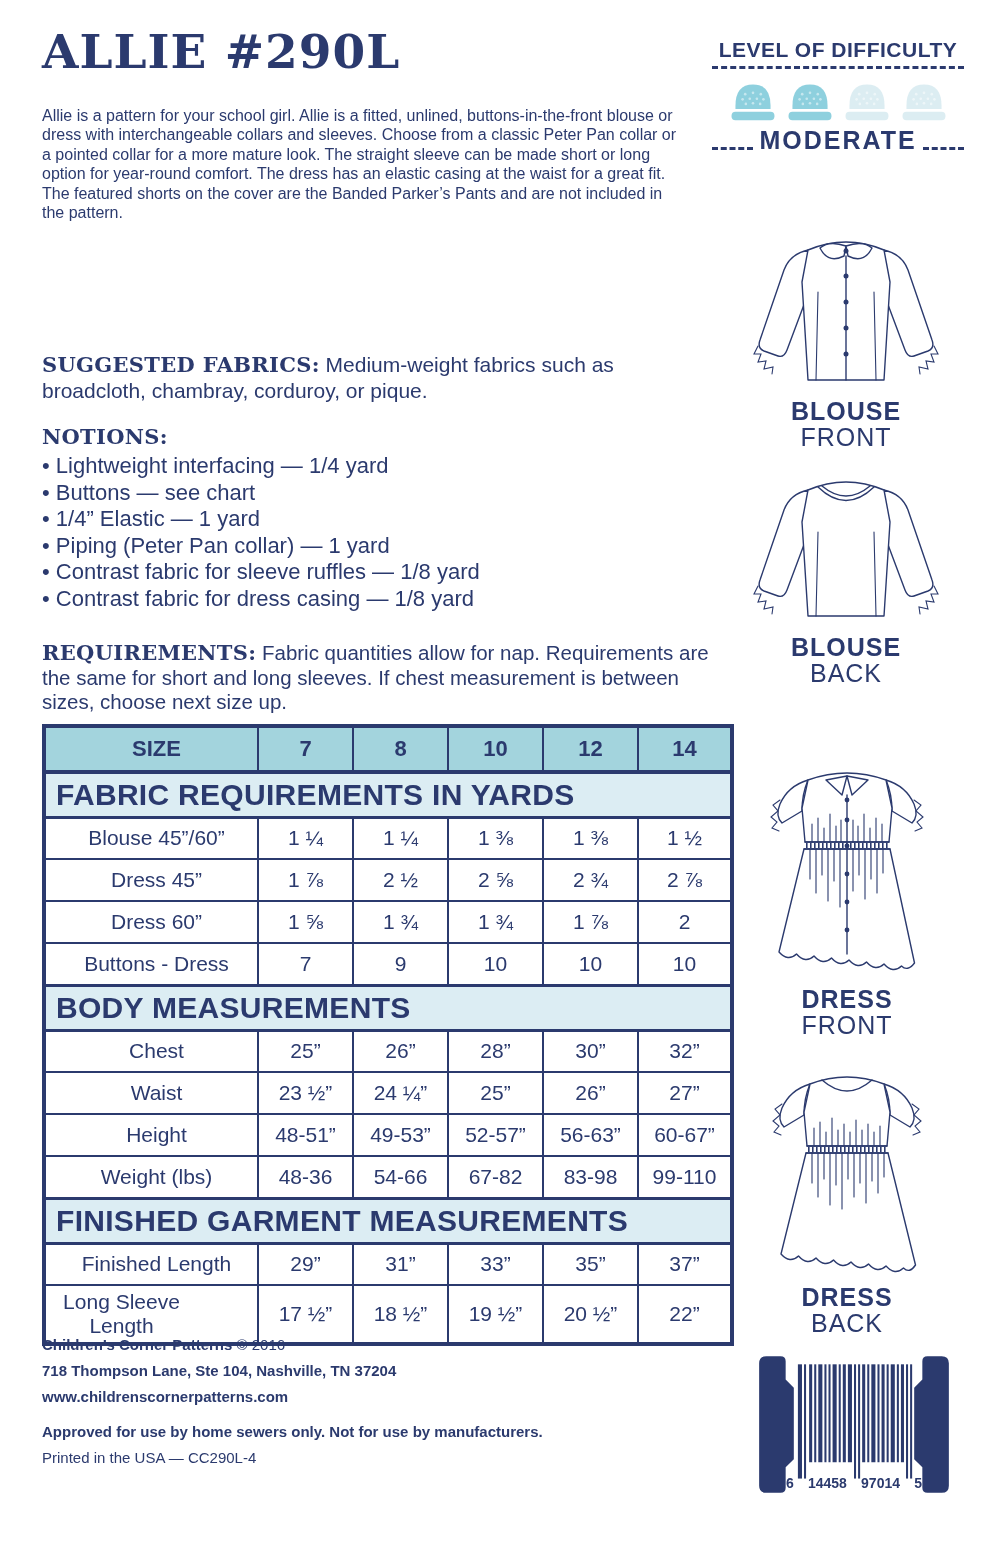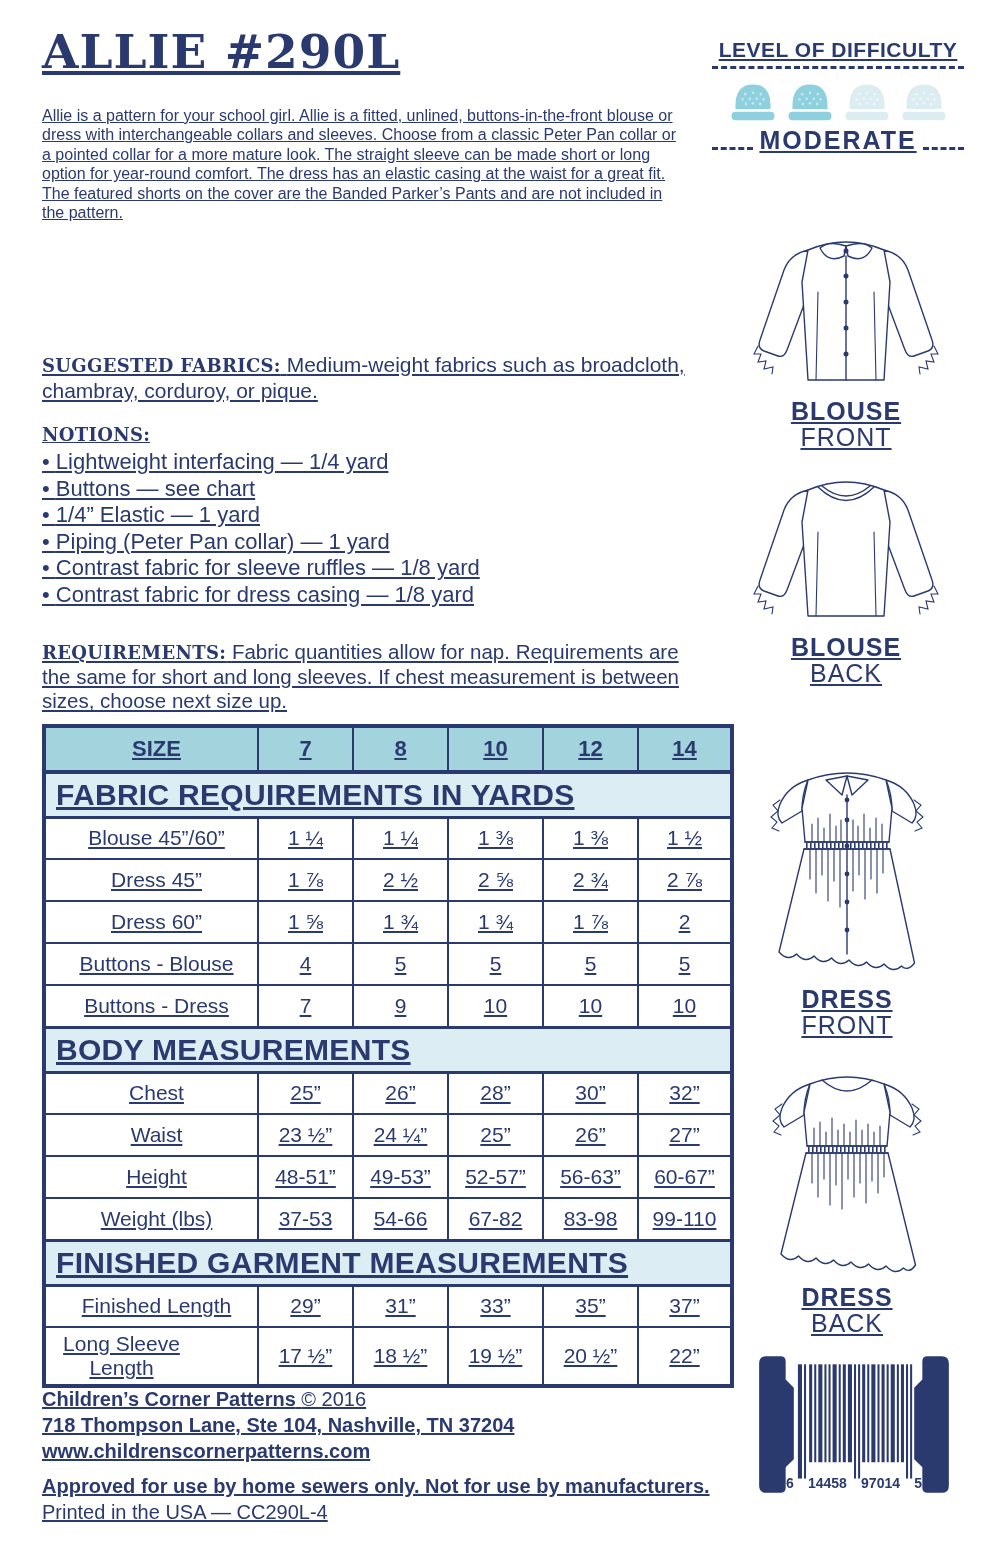--- a/index.html
+++ b/index.html
@@ -7,32 +7,32 @@
     --teal_header:#a3d4dd;
     --band_light:#dcedf3;
   }
   *{margin:0;padding:0;box-sizing:border-box;}
   html,body{background:#fff;}
   body{
     width:1000px;height:1556px;position:relative;overflow:hidden;
     font-family:"Liberation Sans","DejaVu Sans",sans-serif;
     color:var(--navy);
   }
-  .abs{position:absolute;text-decoration:underline;}
+  .abs{position:absolute;}
   
   #title{
     left:42px;top:24px;
     font-family:"DejaVu Serif","Liberation Serif",serif;
     font-weight:bold;font-size:47px;letter-spacing:1px;
   }
   #description{left:42px;top:106px;width:636px;font-size:16px;line-height:1.215;}
   #fabrics{left:42px;top:352px;width:648px;font-size:21px;line-height:1.22;}
   .slab-label{
     font-family:"DejaVu Serif","Liberation Serif",serif;
-    font-weight:bold;font-size:18px;letter-spacing:.3px;
+    font-weight:bold;font-size:21px;letter-spacing:.3px;
   }
   #notions{left:42px;top:424px;width:660px;}
   #notions ul{list-style:none;margin-top:4px;}
   #notions li{font-size:22px;line-height:26.5px;}
   #notions li::before{content:"• ";}
   #requirements{left:42px;top:640px;width:668px;font-size:20.5px;line-height:1.2;}
   
   #size-table{left:42px;top:724px;}
   table{border-collapse:collapse;table-layout:fixed;width:688px;}
   table{border:4px solid var(--navy);}
@@ -44,21 +44,21 @@
     border-bottom:4px solid var(--navy);
   }
   tr.band td{
     background:var(--band_light);height:45px;font-weight:bold;font-size:30px;
     letter-spacing:.3px;padding-left:10px;
     border-top:3px solid var(--navy);border-bottom:3px solid var(--navy);
   }
   tr.r td{height:42px;}
   tr.r-tall td{height:59px;}
   
-  #footer{left:42px;top:1386px;width:680px;font-size:20px;line-height:26px;}
+  #footer{left:42px;top:1332px;width:680px;font-size:15px;line-height:26px;}
   #footer .b{font-weight:bold;}
   #footer .gap{height:9px;}
   
   #difficulty{left:712px;top:38px;width:252px;}
   #difficulty .diff-title{
     text-align:center;font-weight:bold;font-size:21px;letter-spacing:.5px;
   }
   .dash-full{border-bottom:3px dashed var(--navy);margin-top:4px;}
   #thimble-row{display:flex;justify-content:center;gap:5px;margin-top:9px;}
   #moderate-row{display:flex;align-items:flex-end;margin-top:4px;}
@@ -151,28 +151,20 @@
   </tr>
   <tr class="r">
     <td class="lbl">Dress 60”</td>
     <td class="val">1 ⅝</td>
     <td class="val">1 ¾</td>
     <td class="val">1 ¾</td>
     <td class="val">1 ⅞</td>
     <td class="val">2</td>
   </tr>
   <tr class="r">
-    <td class="lbl">Buttons - Blouse</td>
-    <td class="val">4</td>
-    <td class="val">5</td>
-    <td class="val">5</td>
-    <td class="val">5</td>
-    <td class="val">5</td>
-  </tr>
-  <tr class="r">
     <td class="lbl">Buttons - Dress</td>
     <td class="val">7</td>
     <td class="val">9</td>
     <td class="val">10</td>
     <td class="val">10</td>
     <td class="val">10</td>
   </tr>
   <tr class="band">
     <td colspan="6">BODY MEASUREMENTS</td>
   </tr>
@@ -195,21 +187,21 @@
   <tr class="r">
     <td class="lbl">Height</td>
     <td class="val">48-51”</td>
     <td class="val">49-53”</td>
     <td class="val">52-57”</td>
     <td class="val">56-63”</td>
     <td class="val">60-67”</td>
   </tr>
   <tr class="r">
     <td class="lbl">Weight (lbs)</td>
-    <td class="val">37-53</td>
+    <td class="val">48-36</td>
     <td class="val">54-66</td>
     <td class="val">67-82</td>
     <td class="val">83-98</td>
     <td class="val">99-110</td>
   </tr>
   <tr class="band">
     <td colspan="6">FINISHED GARMENT MEASUREMENTS</td>
   </tr>
   <tr class="r">
     <td class="lbl">Finished Length</td>

